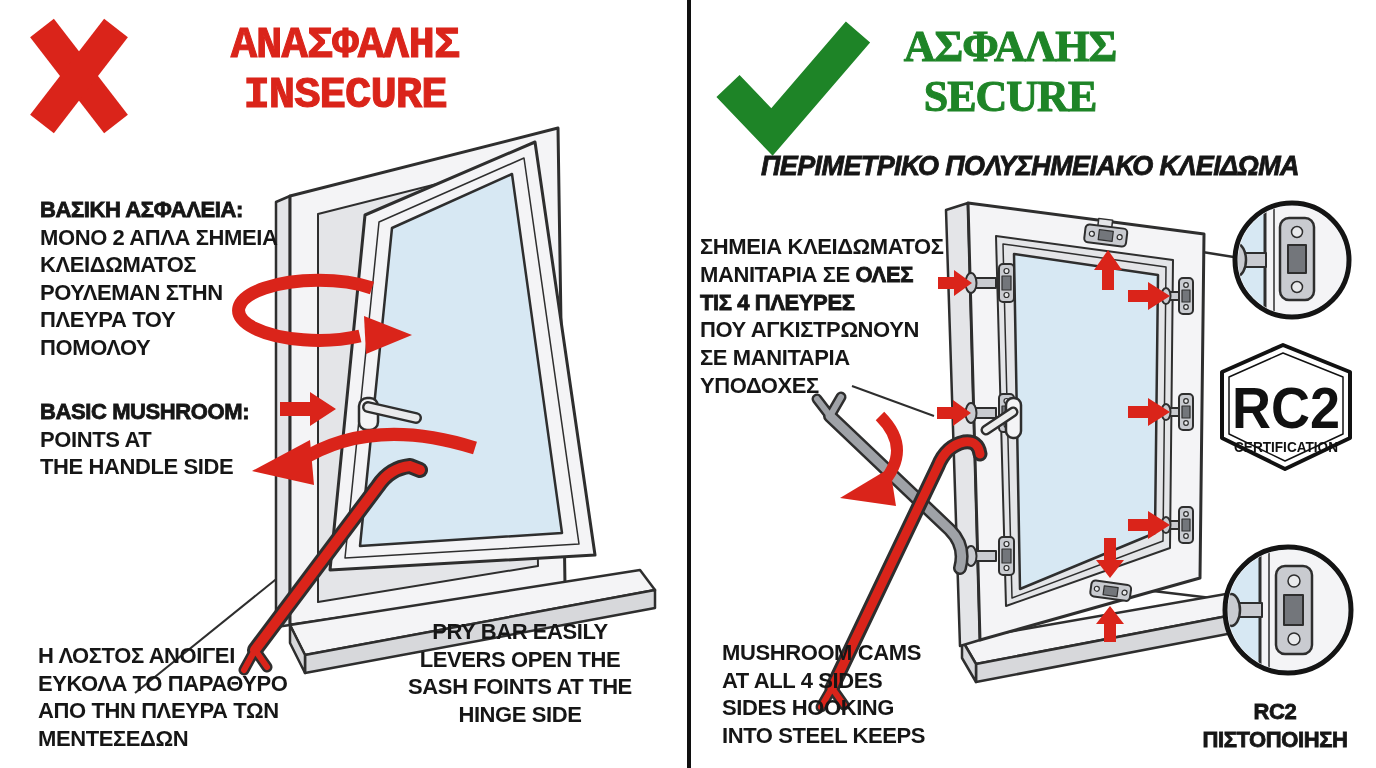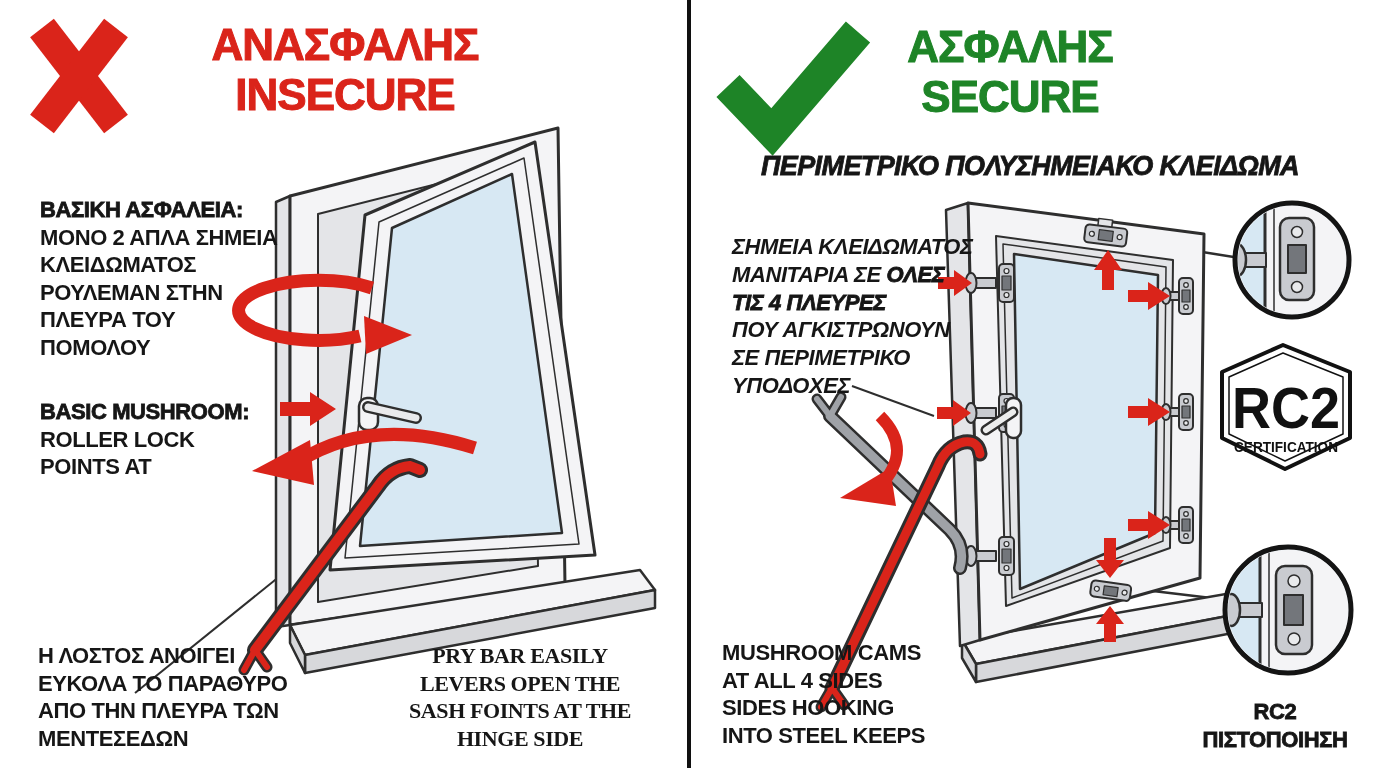--- a/index.html
+++ b/index.html
@@ -10,21 +10,21 @@
   html,body{margin:0;padding:0;}
   body{width:1376px;height:768px;background:var(--background);
        font-family:"Liberation Sans","DejaVu Sans",sans-serif;}
   .stage{position:relative;width:1376px;height:768px;overflow:hidden;}
   .abs{position:absolute;}
   .txt{position:absolute;font-weight:bold;color:var(--ink);letter-spacing:-0.4px;
        font-size:22px;line-height:27.5px;white-space:nowrap;}
   .xb{-webkit-text-stroke:0.8px currentColor;}
   .title{font-size:44px;line-height:50px;text-align:center;letter-spacing:-1px;
          font-weight:bold;-webkit-text-stroke:1px currentColor;}
-  .red{color:var(--red);} .green{color:var(--green);}
+  .red{color:var(--red);} .green{color:var(--green);font-family:Liberation Serif, serif;}
   .subtitle{font-size:27px;line-height:30px;letter-spacing:-0.6px;text-align:center;font-style:italic;}
   .center{text-align:center;}
   .divider{position:absolute;left:687px;top:0;width:4px;height:768px;background:var(--divider);}
   svg{position:absolute;overflow:visible;}
   .ol{stroke:var(--outline);stroke-linejoin:round;}
   .f-frame{fill:var(--frame);} .f-shade{fill:var(--frame_shade);} .f-mid{fill:var(--frame_mid);}
   .f-glass{fill:var(--glass);} .f-red{fill:var(--red);} .f-metal{fill:var(--metal);}
   .f-none{fill:none;} .f-slot{fill:var(--metal_dark);} .f-screw{fill:#e9eaec;}
   .s-red{stroke:var(--red);fill:none;}
   .badge-text{font-family:"Liberation Sans","DejaVu Sans",sans-serif;font-weight:bold;fill:#111;}
@@ -73,47 +73,47 @@
       <polygon points="190,322 132,353 194,367" class="f-red"></polygon>
     </g>
     <g>
       <path d="M 135,532 L 258,368 Q 270,350 290,348 L 300,352" class="ol f-none" stroke-width="16" stroke-linecap="round"></path>
       <path d="M 135,532 L 124,552 M 135,532 L 147,549" class="ol f-none" stroke-width="11" stroke-linecap="round"></path>
       <path d="M 135,532 L 258,368 Q 270,350 290,348 L 300,352" class="s-red" stroke-width="10" stroke-linecap="round"></path>
       <path d="M 135,532 L 124,552 M 135,532 L 147,549" class="s-red" stroke-width="6" stroke-linecap="round"></path>
     </g>
   </svg>
 
-  <div class="txt title red abs" style="left:150px;top:20px;width:390px;">
+  <div class="txt title red abs" style="left:150px;top:20px;width:390px;font-family:Liberation Mono, monospace;">
     <div>ΑΝΑΣΦΑΛΗΣ</div>
     <div>INSECURE</div>
   </div>
 
   <div class="txt abs" style="left:40px;top:196px;">
     <div class="xb">ΒΑΣΙΚΗ ΑΣΦΑΛΕΙΑ:</div>
     <div>ΜΟΝΟ 2 ΑΠΛΑ ΣΗΜΕΙΑ</div>
     <div>ΚΛΕΙΔΩΜΑΤΟΣ</div>
     <div>ΡΟΥΛΕΜΑΝ ΣΤΗΝ</div>
     <div>ΠΛΕΥΡΑ ΤΟΥ</div>
     <div>ΠΟΜΟΛΟΥ</div>
   </div>
 
   <div class="txt abs" style="left:40px;top:398px;">
     <div class="xb">BASIC MUSHROOM:</div>
-    <div>ROLLER LOCK</div>
     <div>POINTS AT</div>
+    <div>THE HANDLE SIDE</div>
   </div>
 
   <div class="txt abs" style="left:38px;top:642px;">
     <div>Η ΛΟΣΤΟΣ ΑΝΟΙΓΕΙ</div>
     <div>ΕΥΚΟΛΑ ΤΟ ΠΑΡΑΘΥΡΟ</div>
     <div>ΑΠΟ ΤΗΝ ΠΛΕΥΡΑ ΤΩΝ</div>
     <div>ΜΕΝΤΕΣΕΔΩΝ</div>
   </div>
-  <div class="txt abs center" style="left:365px;top:642px;width:310px;font-family:Liberation Serif, serif;">
+  <div class="txt abs center" style="left:365px;top:618px;width:310px;">
     <div>PRY BAR EASILY</div>
     <div>LEVERS OPEN THE</div>
     <div>SASH FOINTS AT THE</div>
     <div>HINGE SIDE</div>
   </div>
 
   <div class="divider"></div>
 
   <svg class="abs" style="left:710px;top:20px;" width="160" height="125" viewBox="0 0 160 125">
     <path d="M 18,66 L 62,112 L 148,12" fill="none" stroke="var(--green)" stroke-width="32" stroke-linecap="butt"></path>
@@ -282,26 +282,26 @@
       <text class="badge-text" x="586" y="264" font-size="15" text-anchor="middle" textLength="104" lengthAdjust="spacingAndGlyphs">CERTIFICATION</text>
     </g>
   </svg>
 
   <div class="txt title green abs" style="left:860px;top:22px;width:300px;">
     <div>ΑΣΦΑΛΗΣ</div>
     <div>SECURE</div>
   </div>
   <div class="txt subtitle abs xb" style="left:700px;top:151px;width:660px;">ΠΕΡΙΜΕΤΡΙΚΟ ΠΟΛΥΣΗΜΕΙΑΚΟ ΚΛΕΙΔΩΜΑ</div>
 
-  <div class="txt abs" style="left:732px;top:233px;line-height:27.8px;font-style:italic;">
+  <div class="txt abs" style="left:700px;top:233px;line-height:27.8px;">
     <div>ΣΗΜΕΙΑ ΚΛΕΙΔΩΜΑΤΟΣ</div>
     <div><span>ΜΑΝΙΤΑΡΙΑ ΣΕ </span><span class="xb">ΟΛΕΣ</span></div>
     <div class="xb">ΤΙΣ 4 ΠΛΕΥΡΕΣ</div>
     <div>ΠΟΥ ΑΓΚΙΣΤΡΩΝΟΥΝ</div>
-    <div>ΣΕ ΠΕΡΙΜΕΤΡΙΚΟ</div>
+    <div>ΣΕ ΜΑΝΙΤΑΡΙΑ</div>
     <div>ΥΠΟΔΟΧΕΣ</div>
   </div>
 
   <div class="txt abs" style="left:722px;top:639px;">
     <div>MUSHROOM CAMS</div>
     <div>AT ALL 4 SIDES</div>
     <div>SIDES HOOKING</div>
     <div>INTO STEEL KEEPS</div>
   </div>
   <div class="txt abs center xb" style="left:1180px;top:698px;width:190px;">

